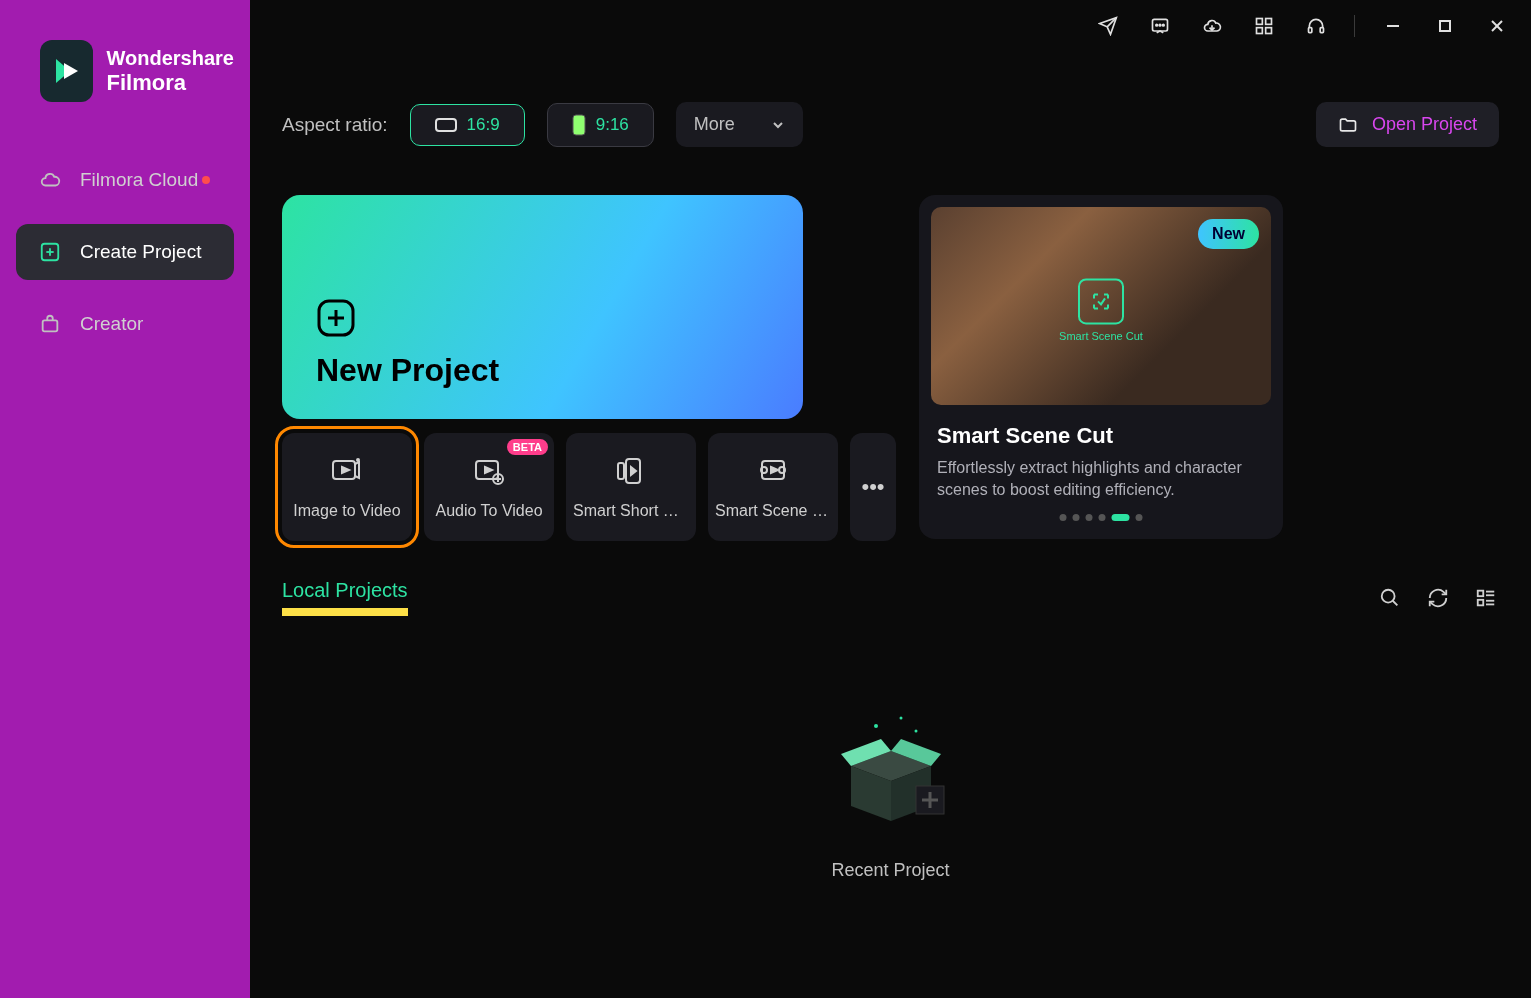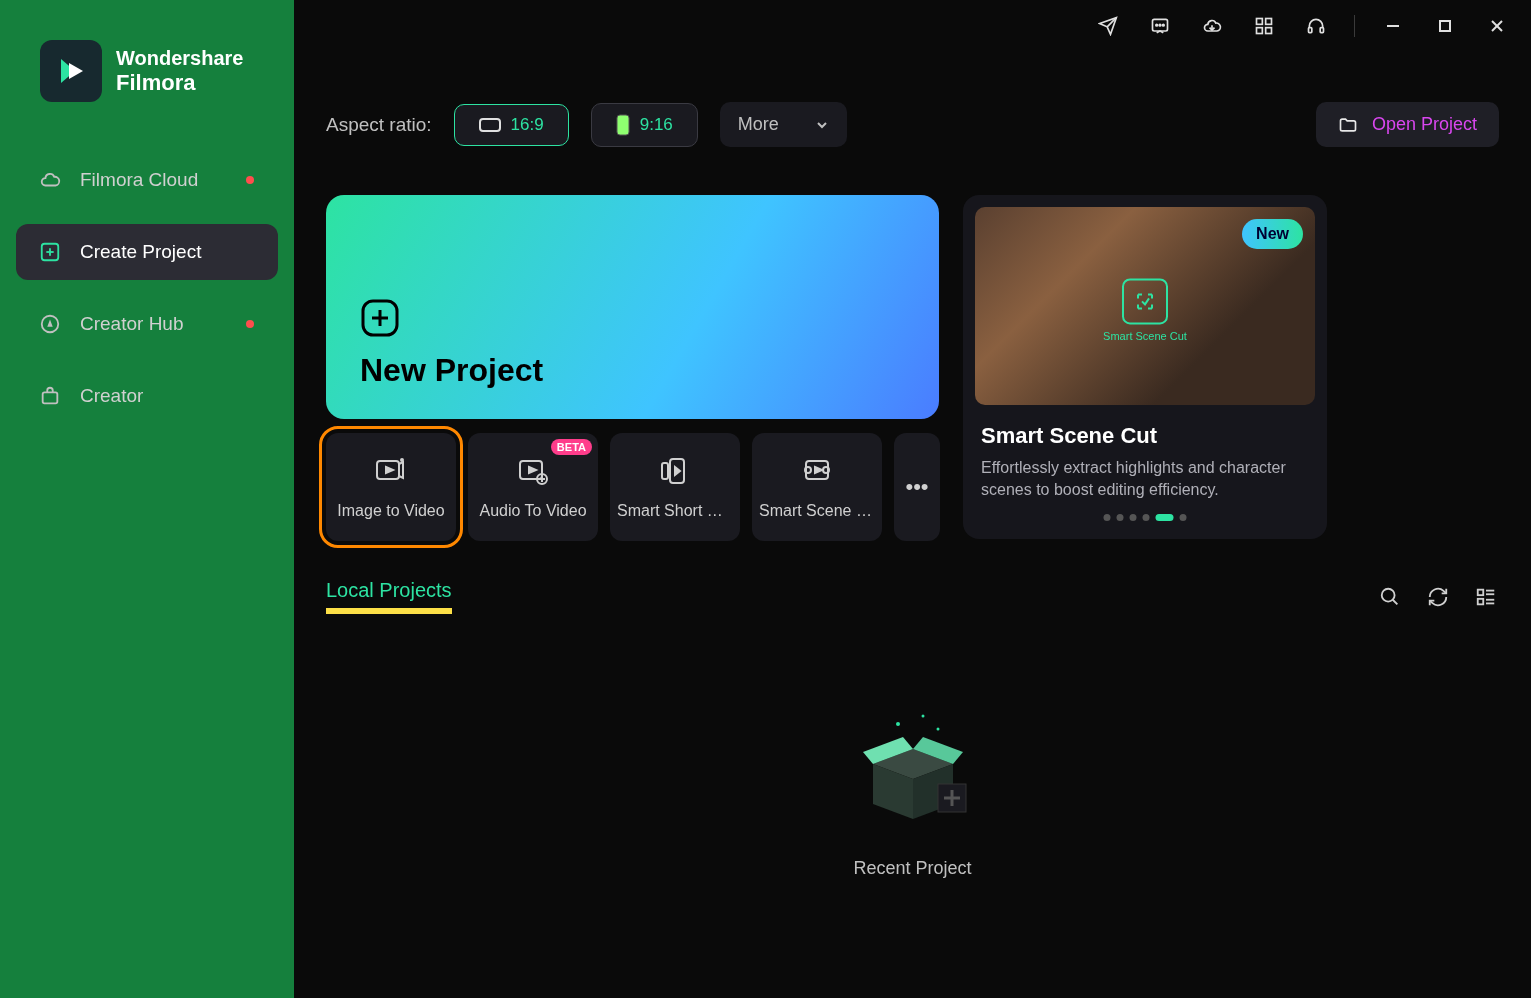--- a/index.html
+++ b/index.html
@@ -6,22 +6,22 @@
 body {
   font-family: -apple-system, BlinkMacSystemFont, "Segoe UI", Arial, sans-serif;
   background: #0a0a0a;
   color: #e0e0e0;
   width: 1531px;
   height: 998px;
   overflow: hidden;
   display: flex;
 }
 .sidebar {
-  width: 294px;
-  background: #15803d;
+  width: 250px;
+  background: #a21caf;
   padding: 40px 16px 16px 16px;
   display: flex;
   flex-direction: column;
 }
 .logo-block {
   display: flex;
   align-items: center;
   gap: 14px;
   padding-left: 24px;
   margin-bottom: 50px;
@@ -154,21 +154,21 @@
 }
 .hero-row {
   display: flex;
   gap: 20px;
   margin-bottom: 38px;
 }
 .left-stack {
   width: 617px;
 }
 .new-proj {
-  width: 613px;
+  width: 521px;
   height: 224px;
   background: linear-gradient(120deg, #2de3a2 0%, #3fc4ff 60%, #4a7cff 100%);
   border-radius: 18px;
   padding: 30px 34px;
   cursor: pointer;
   display: flex;
   flex-direction: column;
   justify-content: flex-end;
   gap: 14px;
 }
@@ -311,21 +311,21 @@
   width: 18px; border-radius: 4px; background: #2de3a2;
 }
 .local-row {
   display: flex;
   align-items: center;
 }
 .local-tab {
   font-size: 20px;
   color: #2de3a2;
   font-weight: 500;
-  border-bottom: 6px solid #fde047;
+  border-bottom: 8px solid #fde047;
   padding-bottom: 6px;
 }
 .lr-actions {
   margin-left: auto;
   display: flex;
   gap: 22px;
 }
 .lr-ic {
   width: 26px; height: 26px; cursor: pointer; color: #d0d0d0;
   display: flex; align-items: center; justify-content: center;
@@ -375,30 +375,20 @@
     <span class="nav-icon">
       <svg width="22" height="22" viewBox="0 0 24 24" fill="none" stroke="#2de3a2" stroke-width="2">
           <rect x="3" y="3" width="18" height="18" rx="3"></rect>
           <line x1="12" y1="8" x2="12" y2="16"></line>
           <line x1="8" y1="12" x2="16" y2="12"></line>
         </svg>
     </span>
     <span>Create Project</span>
   </div>
 
-  <div class="nav-item">
-    <span class="nav-icon">
-      <svg width="22" height="22" viewBox="0 0 24 24" fill="none" stroke="#c0c0c0" stroke-width="2">
-          <circle cx="12" cy="12" r="9"></circle>
-          <polygon points="12,7 15,15 9,15" fill="#c0c0c0" stroke="none"></polygon>
-        </svg>
-    </span>
-    <span>Creator Hub</span>
-    <span class="nav-dot"></span>
-  </div>
 
   <div class="nav-item">
     <span class="nav-icon">
       <svg width="22" height="22" viewBox="0 0 24 24" fill="none" stroke="#c0c0c0" stroke-width="2">
           <rect x="4" y="8" width="16" height="12" rx="2"></rect>
           <path d="M9 8V6a3 3 0 0 1 6 0v2"></path>
         </svg>
     </span>
     <span>Creator</span>
   </div>

